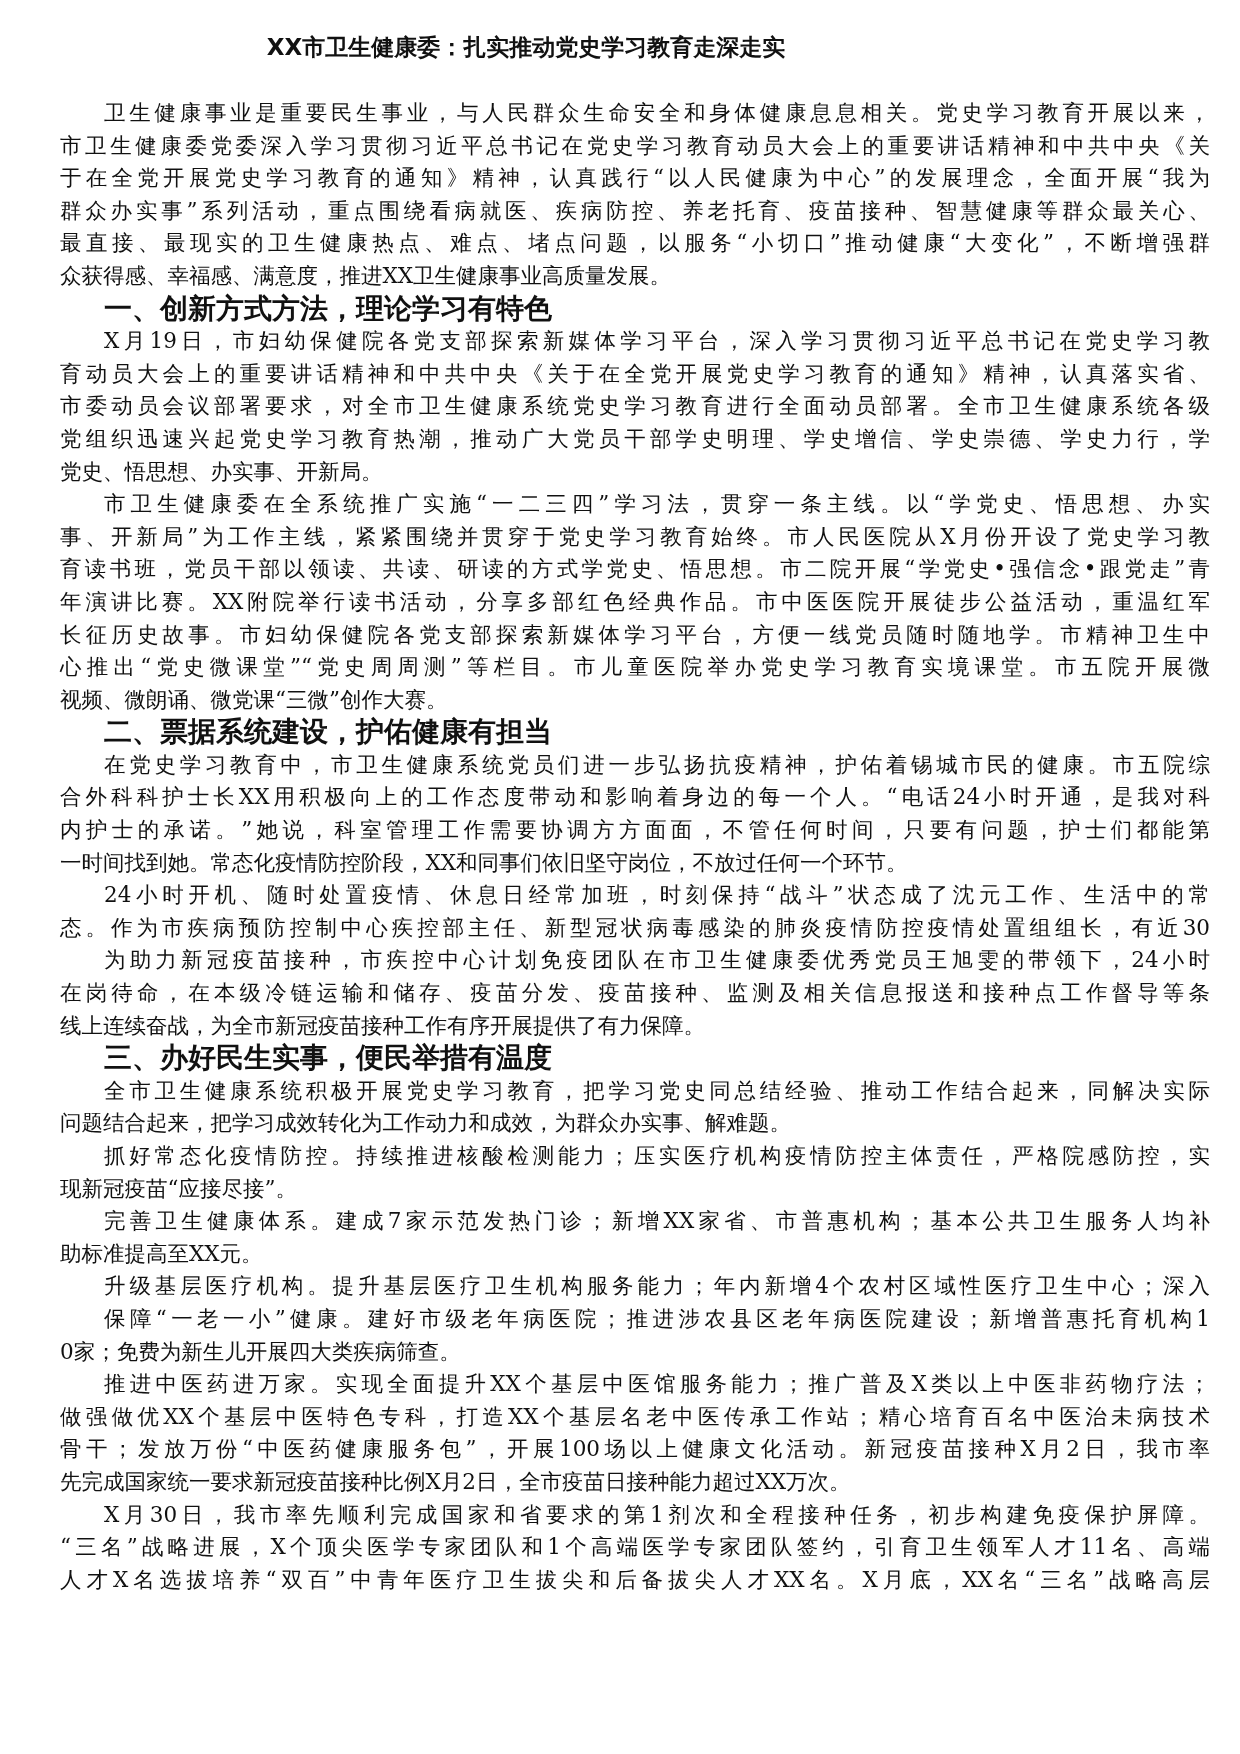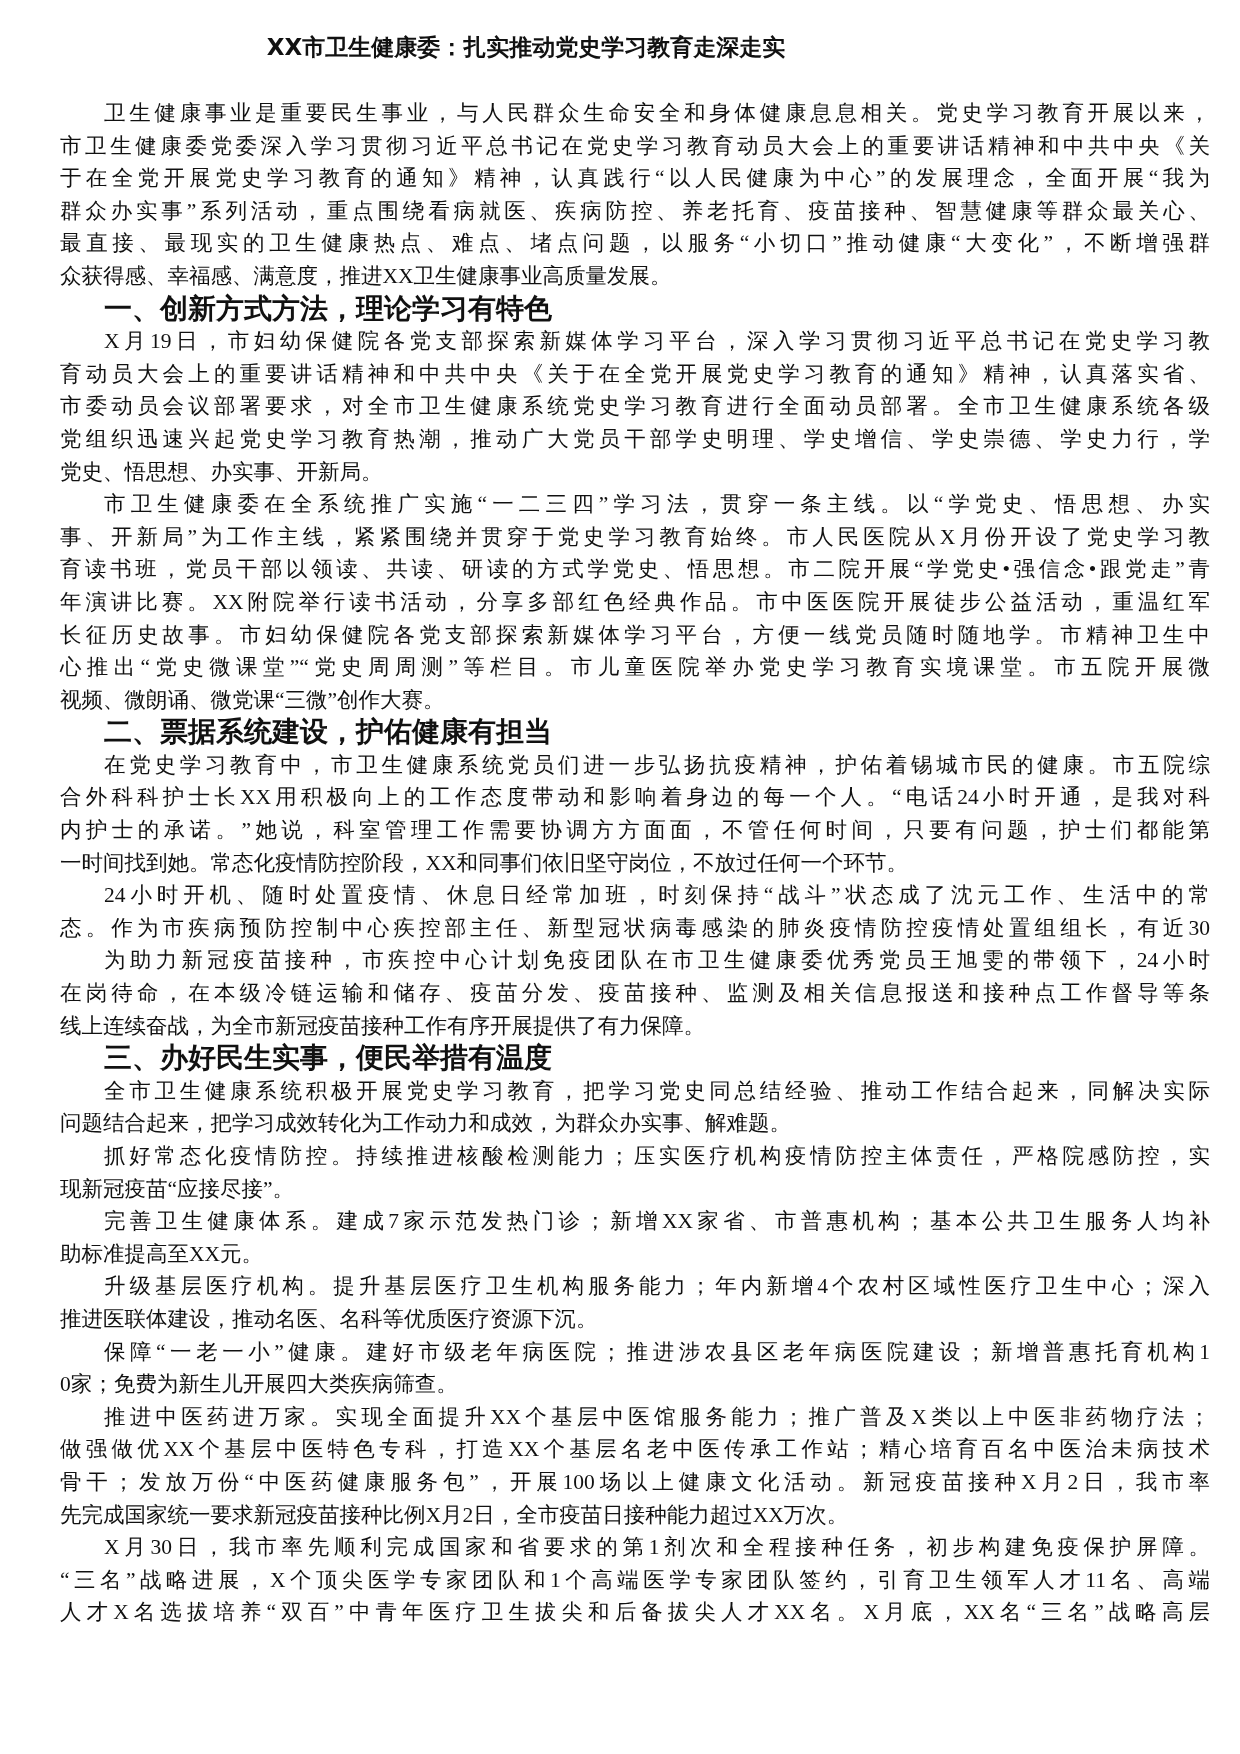--- a/index.html
+++ b/index.html
@@ -3,21 +3,21 @@
 <meta charset="utf-8">
 <style>
   html, body { margin: 0; padding: 0; background: #ffffff; }
   body { width: 1240px; height: 1754px; overflow: hidden; position: relative;
          font-family: "DejaVu Serif", "Liberation Serif", serif; color: #111; }
   .title { position: absolute; top: 32px; left: 0; width: 1024px; text-align: center;
            font-family: "DejaVu Sans", "Liberation Sans", sans-serif; font-weight: bold;
            font-size: 23px; letter-spacing: 0px; margin-left: 14px; }
   .body { position: absolute; top: 97px; left: 60px; width: 1150px; }
   .line { height: 32.6px; line-height: 32.6px; font-size: 21.5px; white-space: nowrap;
-          text-align: justify; text-align-last: justify; overflow: visible; font-family: Liberation Serif, serif; }
+          text-align: justify; text-align-last: justify; overflow: visible; }
   .line.last { text-align-last: left; }
   .line.indent { padding-left: 44px; }
   .heading { font-family: "DejaVu Sans", "Liberation Sans", sans-serif; font-weight: bold;
              font-size: 28px; padding-left: 44px; text-align-last: left; }
 </style>
 </head>
 <body>
 
 <div class="title">XX市卫生健康委：扎实推动党史学习教育走深走实</div>
 
@@ -71,21 +71,20 @@
     <div>
       <div class="line indent">抓好常态化疫情防控。持续推进核酸检测能力；压实医疗机构疫情防控主体责任，严格院感防控，实</div>
       <div class="line last">现新冠疫苗“应接尽接”。</div>
     </div>
     <div>
       <div class="line indent">完善卫生健康体系。建成7家示范发热门诊；新增XX家省、市普惠机构；基本公共卫生服务人均补</div>
       <div class="line last">助标准提高至XX元。</div>
     </div>
     <div>
       <div class="line indent">升级基层医疗机构。提升基层医疗卫生机构服务能力；年内新增4个农村区域性医疗卫生中心；深入</div>
-      <div class="line last">推进医联体建设，推动名医、名科等优质医疗资源下沉。</div>
     </div>
     <div>
       <div class="line indent">保障“一老一小”健康。建好市级老年病医院；推进涉农县区老年病医院建设；新增普惠托育机构1</div>
       <div class="line last">0家；免费为新生儿开展四大类疾病筛查。</div>
     </div>
     <div>
       <div class="line indent">推进中医药进万家。实现全面提升XX个基层中医馆服务能力；推广普及X类以上中医非药物疗法；</div>
       <div class="line">做强做优XX个基层中医特色专科，打造XX个基层名老中医传承工作站；精心培育百名中医治未病技术</div>
       <div class="line">骨干；发放万份“中医药健康服务包”，开展100场以上健康文化活动。新冠疫苗接种X月2日，我市率</div>
       <div class="line last">先完成国家统一要求新冠疫苗接种比例X月2日，全市疫苗日接种能力超过XX万次。</div>

